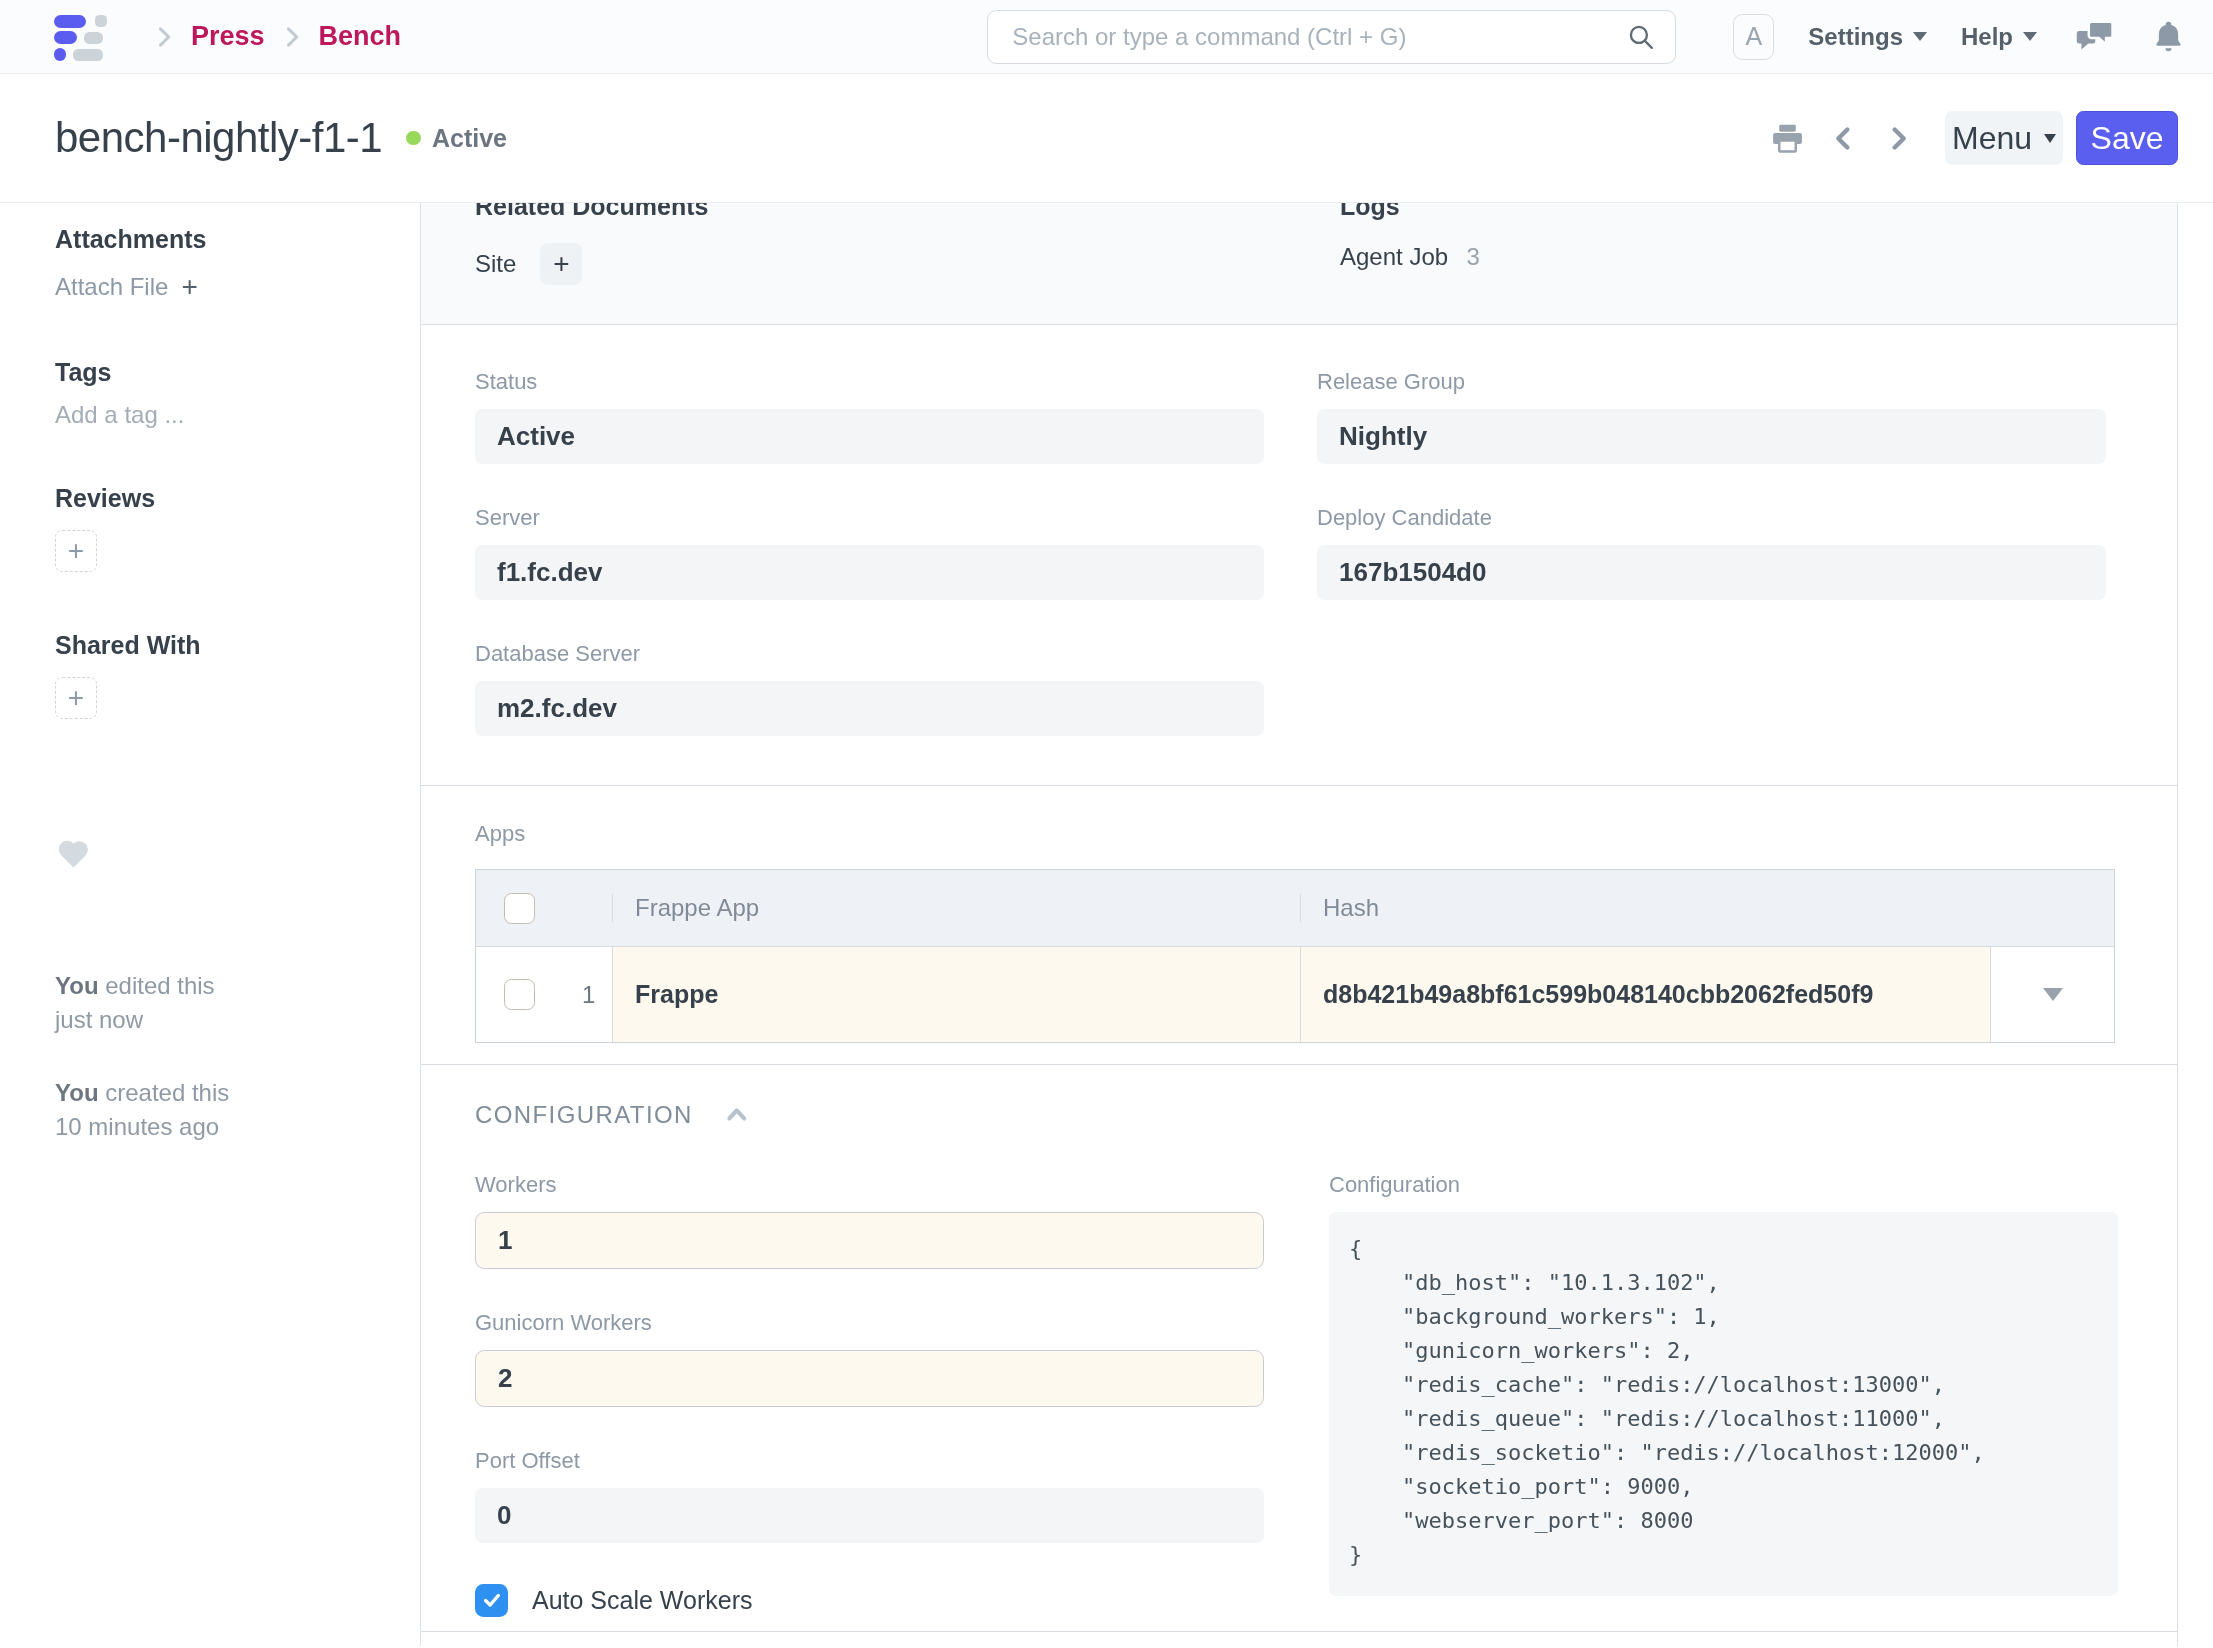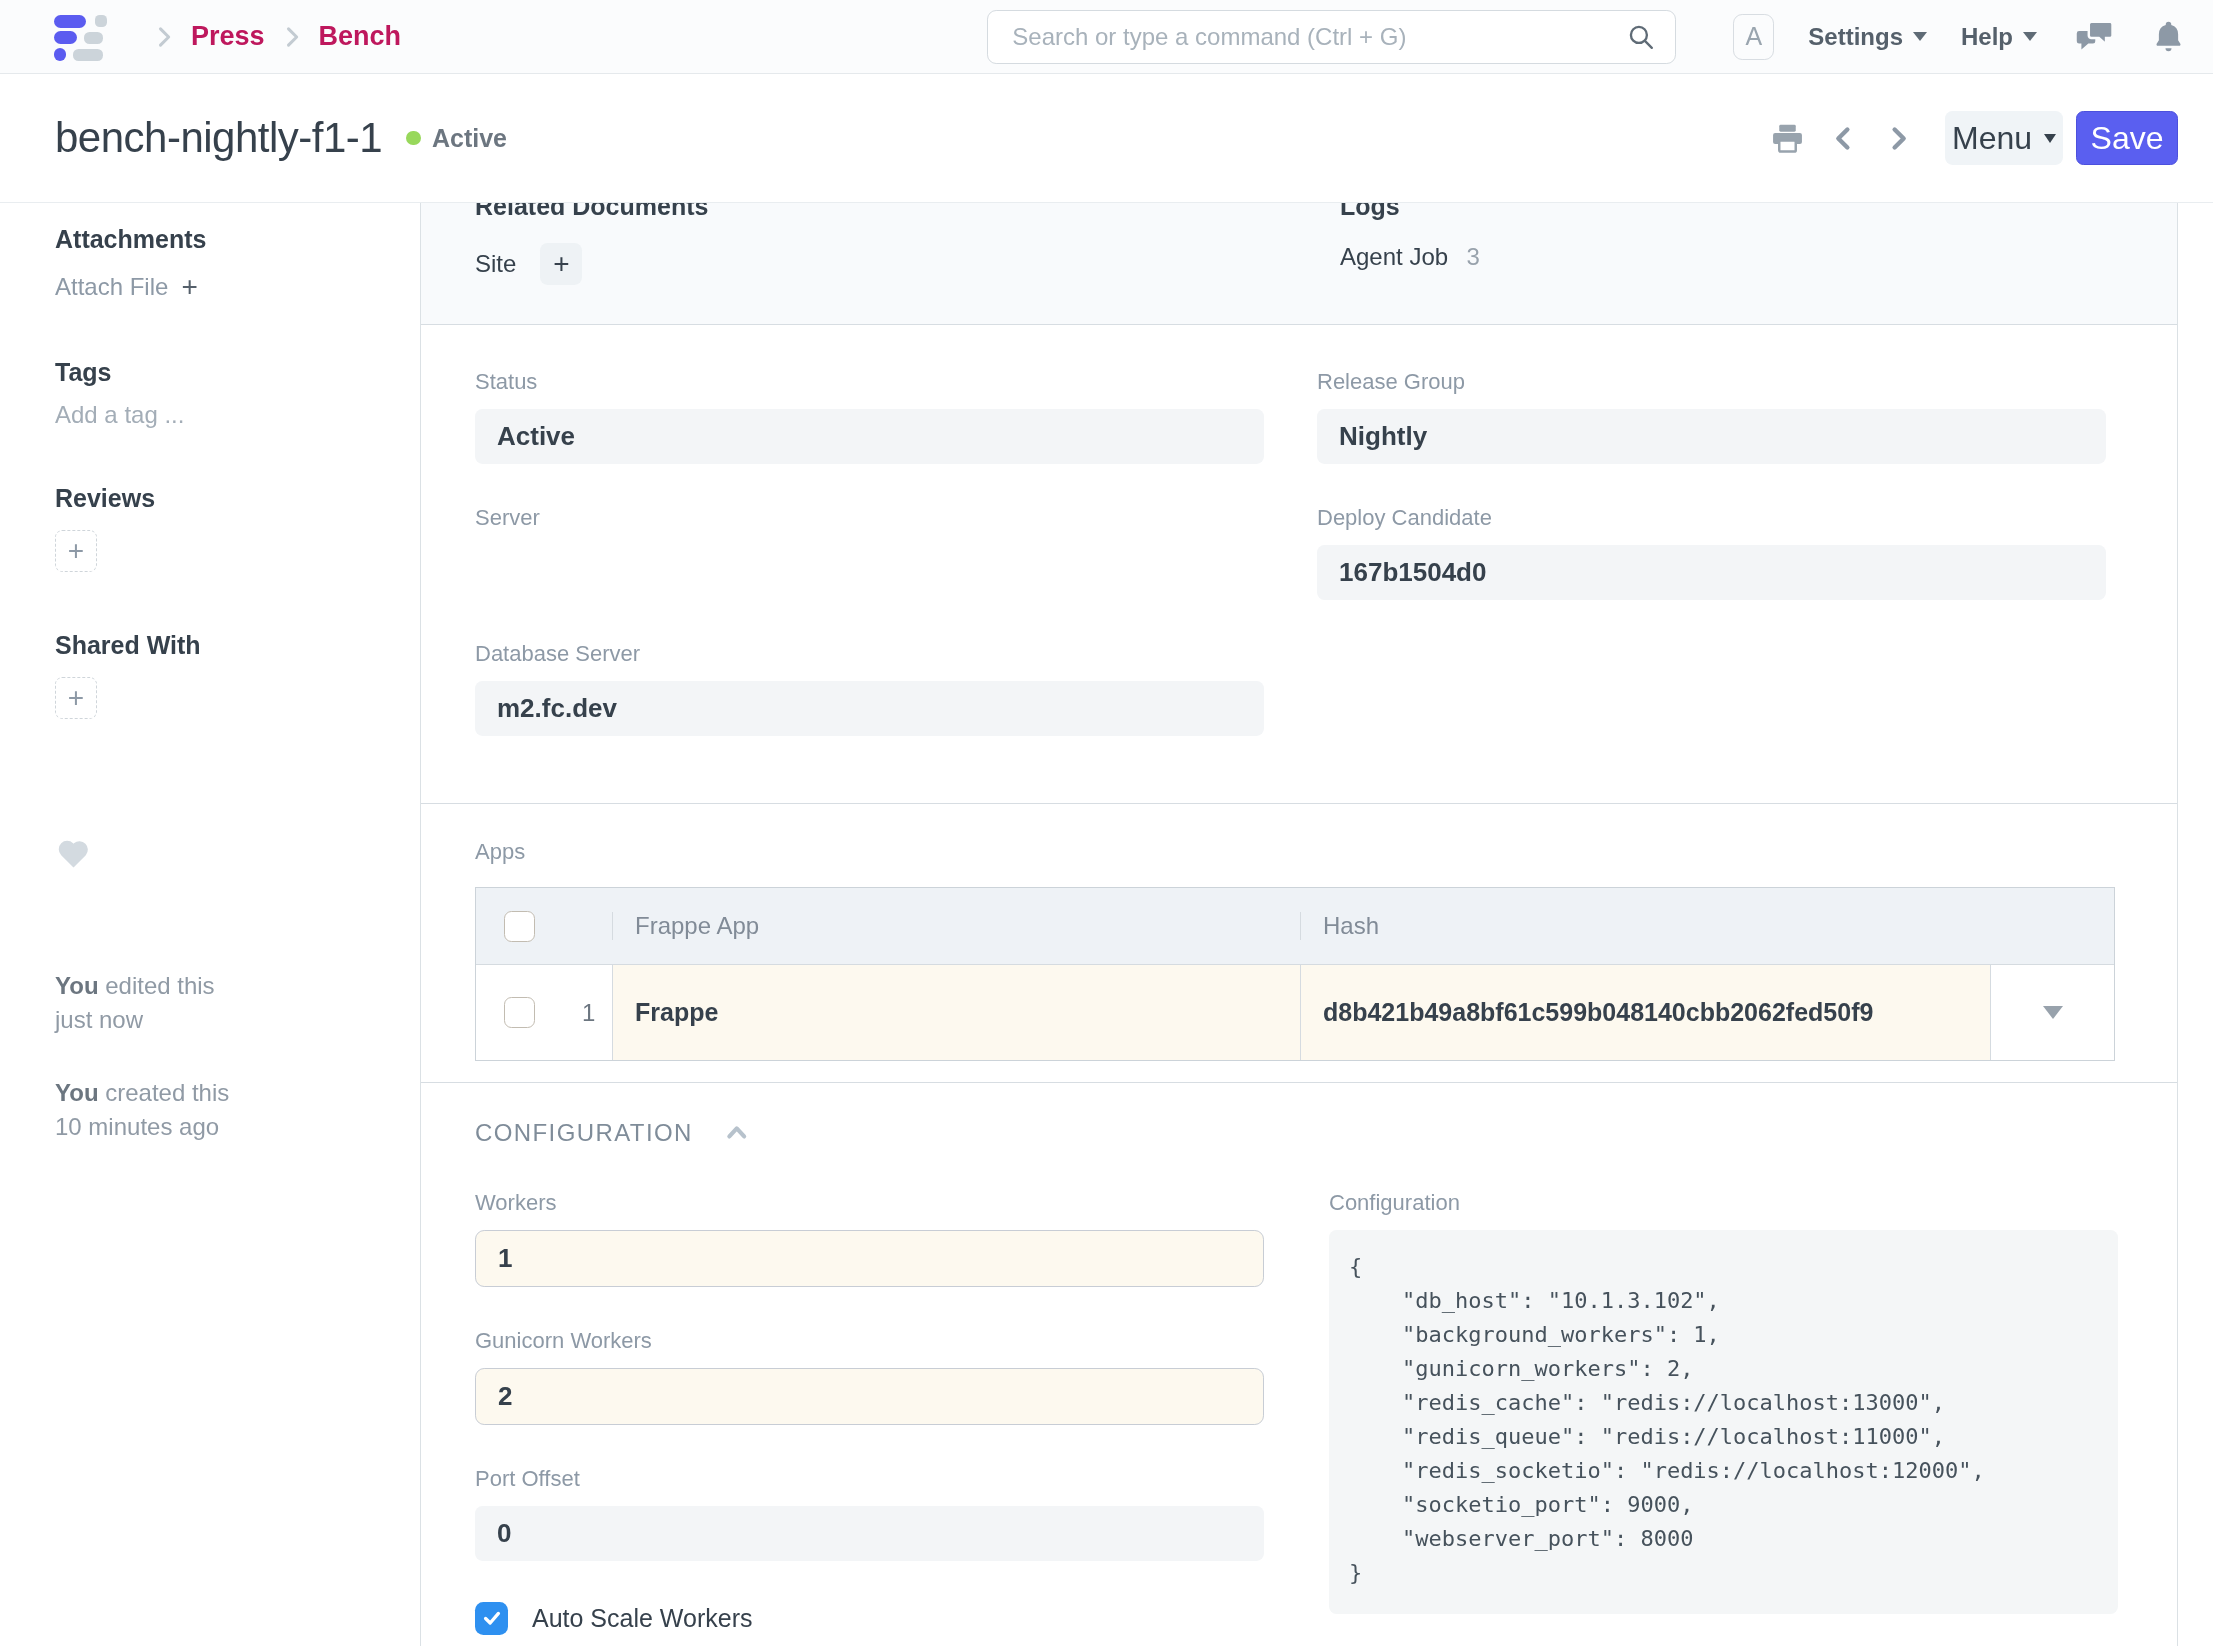--- a/index.html
+++ b/index.html
@@ -139,21 +139,21 @@
   .dash-label { font-size: 24px; color: #36414c; }
   .plus-btn {
     width: 42px; height: 42px; border-radius: 7.4px; background: #eef2f5;
     display: flex; align-items: center; justify-content: center;
     font-size: 28px; color: #36414c; cursor: pointer;
   }
   .count-badge { font-size: 24px; color: #98a2ac; margin-left: -5.5px; }
 
   
   .sec-fields {
-    padding: 44px 0 26px 54px;
+    padding: 44px 0 8px 54px;
     border-bottom: 1.8px solid #d7dde2;
     display: grid;
     grid-template-columns: 789px 789px;
     column-gap: 53px;
   }
   .field { margin-bottom: 41px; }
   .field-label { font-size: 22px; color: #8d99a6; margin-bottom: 14px; }
   .control {
     height: 55px; border-radius: 7.4px; background: #f3f5f7;
     display: flex; align-items: center; padding: 0 22px;
@@ -385,20 +385,21 @@
       <div class="field">
         <div class="field-label">Status</div>
         <div class="control">Active</div>
       </div>
       <div class="field">
         <div class="field-label">Release Group</div>
         <div class="control">Nightly</div>
       </div>
       <div class="field">
         <div class="field-label">Server</div>
+        <div class="control">f1.fc.dev</div>
       </div>
       <div class="field">
         <div class="field-label">Deploy Candidate</div>
         <div class="control">167b1504d0</div>
       </div>
       <div class="field">
         <div class="field-label">Database Server</div>
         <div class="control">m2.fc.dev</div>
       </div>
       <div></div>

